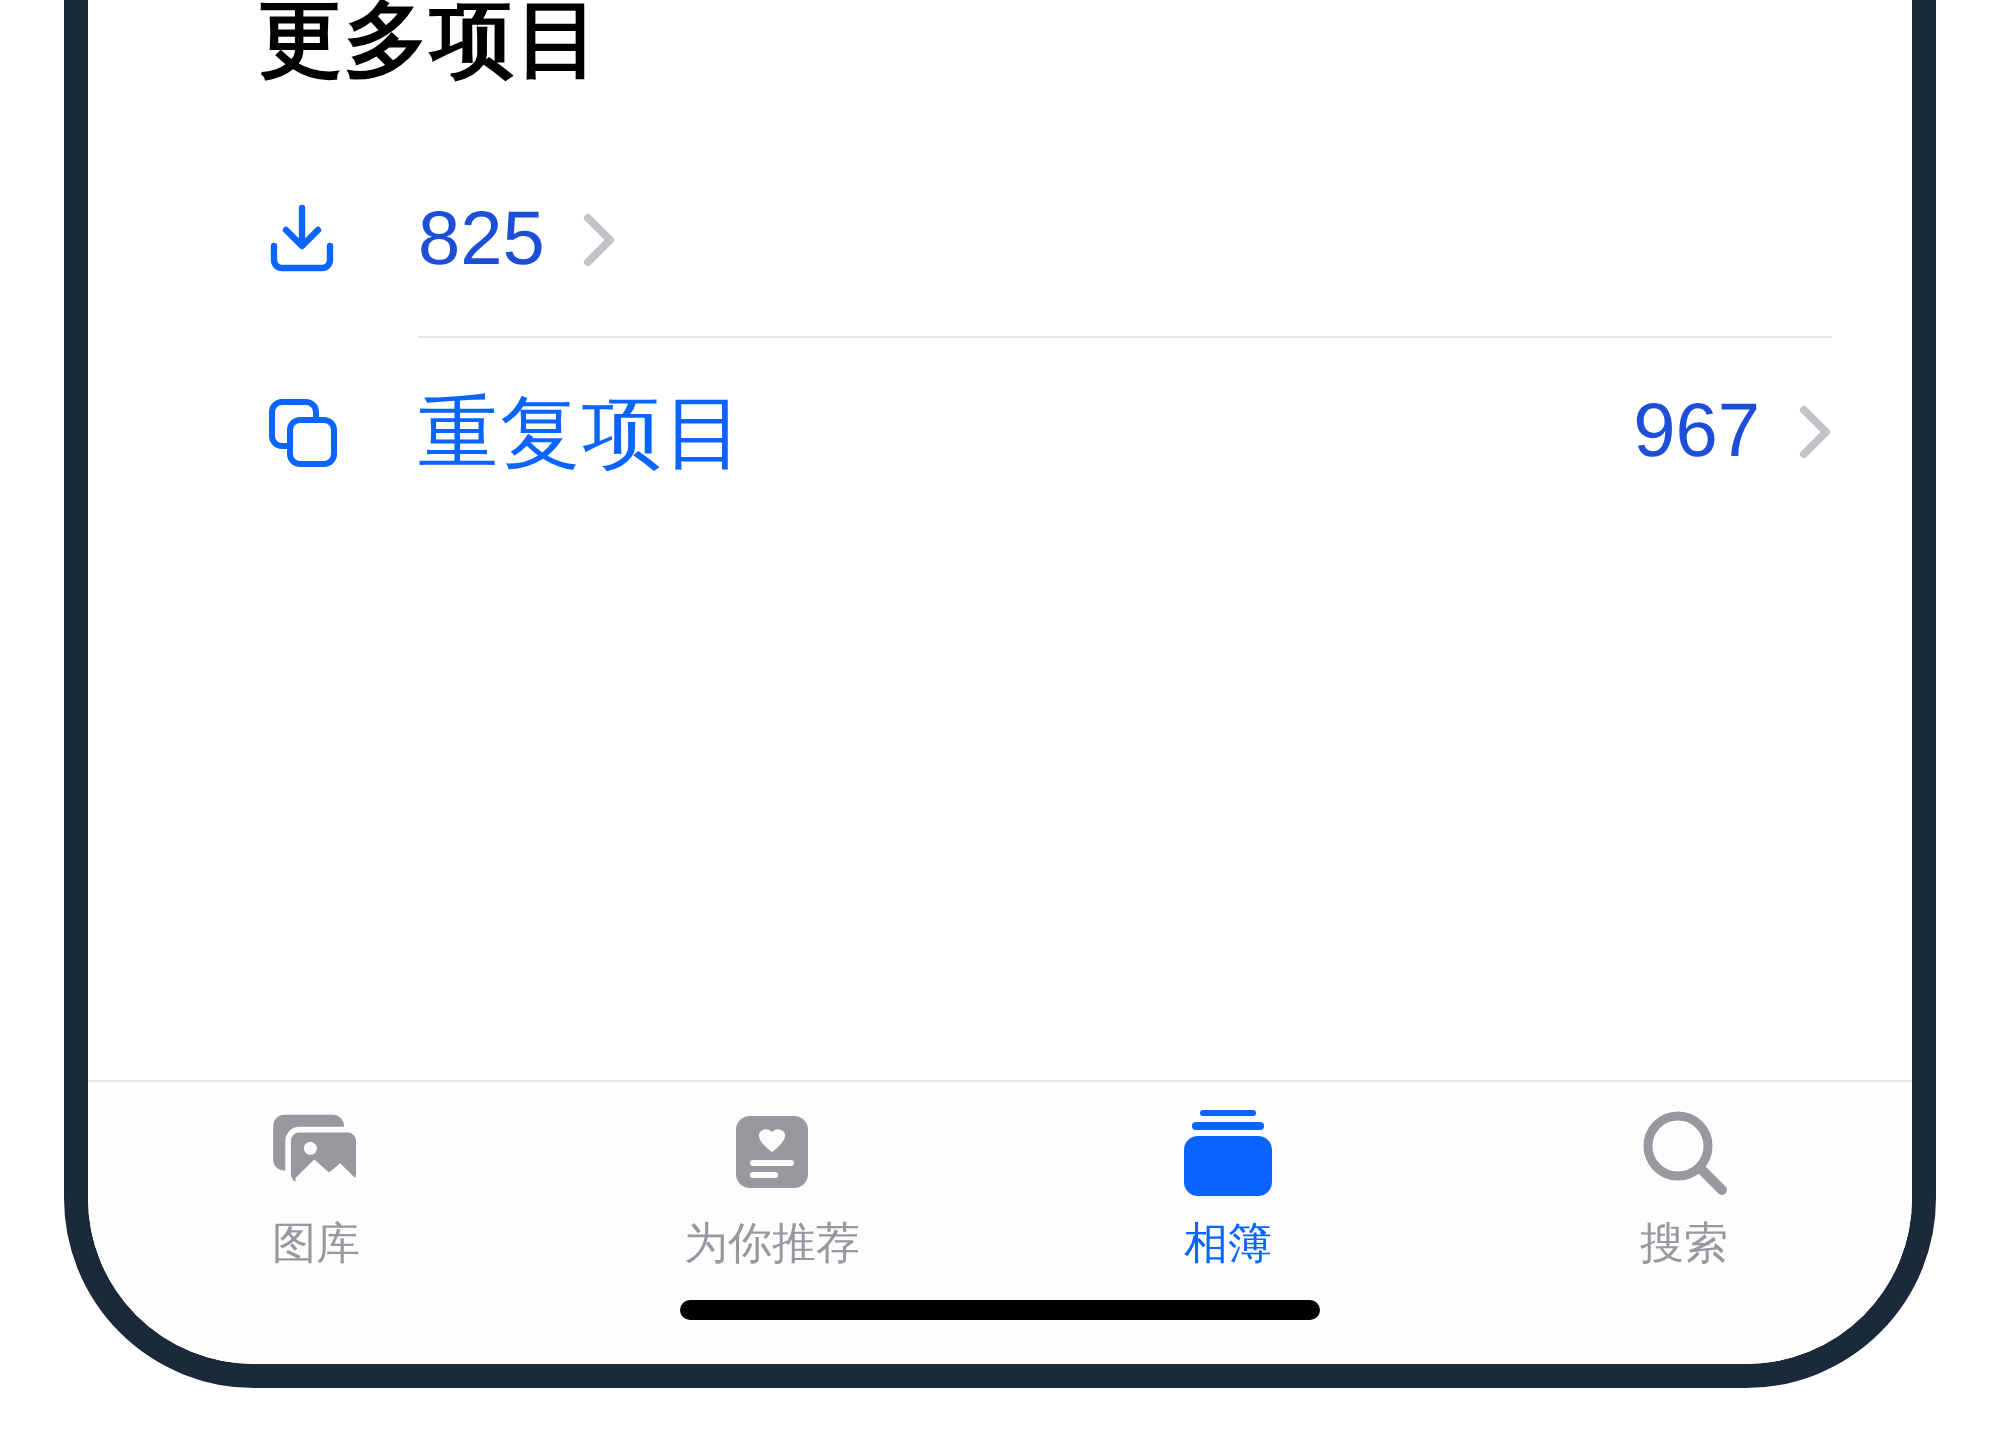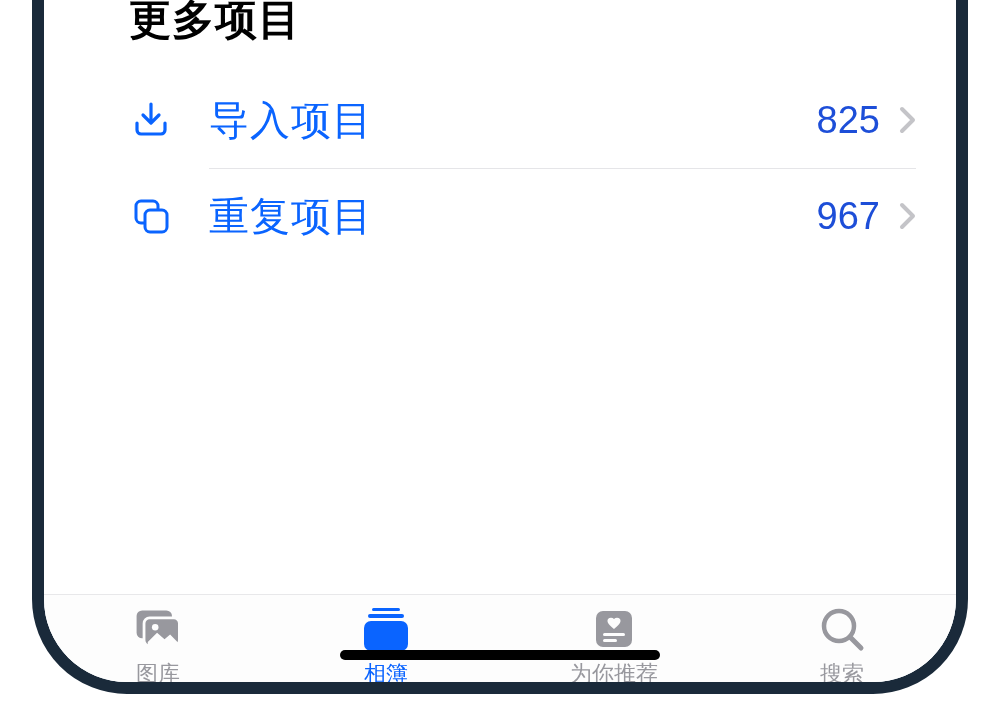--- a/index.html
+++ b/index.html
@@ -84,21 +84,21 @@
   display: flex;
   align-items: center;
 }
 .chevron {
   display: flex;
   align-items: center;
 }
 .tabbar {
   border-top: 1px solid #e8e8ea;
   display: flex;
-  height: 88px;
+  height: 142px;
   padding: 10px 0 0 0;
   background: #fdfdfd;
 }
 .tab {
   flex: 1;
   display: flex;
   flex-direction: column;
   align-items: center;
   gap: 6px;
   cursor: pointer;
@@ -134,21 +134,20 @@
     <div class="content">
       <div class="section-title">更多项目</div>
 
       <div class="list-row">
         <span class="row-icon">
           <svg width="40" height="40" viewBox="0 0 40 40" fill="none">
             <path d="M20 4 v18 M12 15 l8 8 l8 -8" stroke="#0a64ff" stroke-width="3.2" stroke-linecap="round" stroke-linejoin="round"></path>
             <path d="M6 23 v7 a4 4 0 0 0 4 4 h20 a4 4 0 0 0 4 -4 v-7" stroke="#0a64ff" stroke-width="3.2" stroke-linecap="round"></path>
           </svg>
         </span>
-        <span class="row-label">导入项目</span>
         <span class="row-count">825</span>
         <span class="chevron">
           <svg width="18" height="30" viewBox="0 0 18 30">
               <path d="M4 4 l11 11 l-11 11" stroke="#c4c4c8" stroke-width="4" fill="none" stroke-linecap="round" stroke-linejoin="round"></path>
             </svg>
         </span>
       </div>
 
       <div class="list-row">
         <span class="row-icon">
@@ -174,41 +173,41 @@
         <span class="tab-icon">
           <svg width="58" height="48" viewBox="0 0 58 48" fill="#98989e">
             <rect x="6" y="4" width="38" height="30" rx="6"></rect>
             <rect x="14" y="12" width="38" height="30" rx="6" fill="#98989e" stroke="#fdfdfd" stroke-width="3"></rect>
             <circle cx="26" cy="22" r="3.5" fill="#fdfdfd"></circle>
             <path d="M18 38 l10 -10 l8 7 l6 -5 l10 10 v2 h-34 z" fill="#fdfdfd"></path>
           </svg>
         </span>
         <span class="tab-label">图库</span>
       </div>
-      <div class="tab active">
-        <span class="tab-icon">
-          <svg width="54" height="48" viewBox="0 0 54 48">
-            <rect x="13" y="3" width="28" height="3" rx="1.5" fill="#0a64ff"></rect>
-            <rect x="9" y="9" width="36" height="4" rx="2" fill="#0a64ff"></rect>
-            <rect x="5" y="16" width="44" height="30" rx="7" fill="#0a64ff"></rect>
-          </svg>
-        </span>
-        <span class="tab-label">相簿</span>
-      </div>
       <div class="tab">
         <span class="tab-icon">
           <svg width="48" height="48" viewBox="0 0 48 48" fill="#98989e">
             <rect x="6" y="6" width="36" height="36" rx="7"></rect>
             <path d="M18 14 a4 4 0 0 1 6 0 a4 4 0 0 1 6 0 c2 3 -2 7 -6 10 c-4 -3 -8 -7 -6 -10 z" fill="#fdfdfd"></path>
             <rect x="13" y="28" width="22" height="3" rx="1.5" fill="#fdfdfd"></rect>
             <rect x="13" y="34" width="14" height="3" rx="1.5" fill="#fdfdfd"></rect>
           </svg>
         </span>
         <span class="tab-label">为你推荐</span>
       </div>
+      <div class="tab active">
+        <span class="tab-icon">
+          <svg width="54" height="48" viewBox="0 0 54 48">
+            <rect x="13" y="3" width="28" height="3" rx="1.5" fill="#0a64ff"></rect>
+            <rect x="9" y="9" width="36" height="4" rx="2" fill="#0a64ff"></rect>
+            <rect x="5" y="16" width="44" height="30" rx="7" fill="#0a64ff"></rect>
+          </svg>
+        </span>
+        <span class="tab-label">相簿</span>
+      </div>
       <div class="tab">
         <span class="tab-icon">
           <svg width="48" height="48" viewBox="0 0 48 48" fill="none">
             <circle cx="21" cy="21" r="15" stroke="#98989e" stroke-width="4.5"></circle>
             <line x1="33" y1="33" x2="43" y2="43" stroke="#98989e" stroke-width="5" stroke-linecap="round"></line>
           </svg>
         </span>
         <span class="tab-label">搜索</span>
       </div>
     </div>

